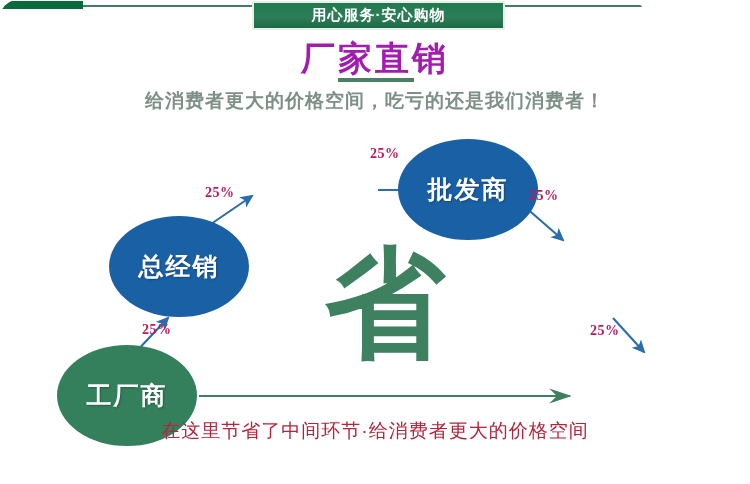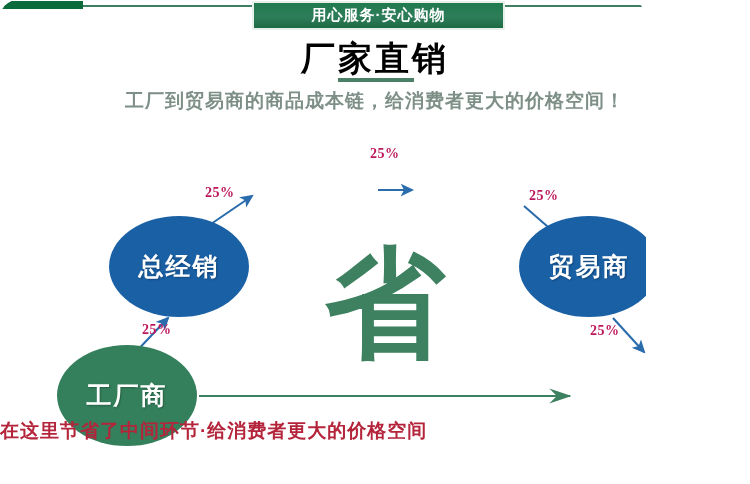--- a/index.html
+++ b/index.html
@@ -59,21 +59,21 @@
     white-space: nowrap;
   }
 
   
   .main-title {
     position: absolute;
     left: 0;
     top: 36px;
     width: 750px;
     text-align: center;
-    color: #000000;
+    color: #a21caf;
     font-size: 34px;
     font-weight: bold;
     letter-spacing: 3px;
   }
   .title-underline {
     position: absolute;
     left: 338px;
     top: 78px;
     width: 76px;
     height: 4px;
@@ -150,42 +150,43 @@
     height: 484px;
     pointer-events: none;
   }
 
   
   .slogan {
     position: absolute;
     left: 0;
     top: 418px;
     width: 750px;
+    text-align: center;
     color: #b4243a;
     font-size: 19px;
-    font-weight: bold;
+    font-weight: normal;
     letter-spacing: 1px;
   }
 </style>
 </head>
 <body>
 
 <div id="poster">
 
   <div class="top-rule-thin"></div>
   <div class="top-rule-cap left"></div>
   <div class="top-rule-cap right"></div>
 
   <div class="banner">
     <span class="banner-text">用心服务·安心购物</span>
   </div>
 
   <div class="main-title">厂家直销</div>
   <div class="title-underline"></div>
-  <div class="subtitle">工厂到贸易商的商品成本链，给消费者更大的价格空间！</div>
+  <div class="subtitle">给消费者更大的价格空间，吃亏的还是我们消费者！</div>
 
   <svg class="arrow-layer" viewBox="0 0 750 484" xmlns="http://www.w3.org/2000/svg">
     <defs>
       <marker id="ahead-blue" markerWidth="7" markerHeight="7" refX="5.4" refY="3" orient="auto">
         <path d="M0,0 L6.4,3 L0,6 L1.6,3 Z" fill="#2b6cad"></path>
       </marker>
       <marker id="ahead-green" markerWidth="13" markerHeight="9" refX="11.5" refY="4.5" orient="auto">
         <path d="M0,0.4 L12.4,4.5 L0,8.6 L4.2,4.5 Z" fill="#3d8161"></path>
       </marker>
     </defs>
@@ -202,22 +203,22 @@
 
     <line x1="199" y1="396" x2="570" y2="396" stroke="#3d8161" stroke-width="1.8" marker-end="url(#ahead-green)"></line>
   </svg>
 
   <div id="node-factory" class="node green">
     <span>工厂商</span>
   </div>
   <div id="node-general" class="node blue">
     <span>总经销</span>
   </div>
-  <div id="node-trader" class="node blue">
-    <span>贸易商</span>
+  <div id="node-wholesale" class="node blue">
+    <span>批发商</span>
   </div>
 
   <div class="center-glyph">省</div>
 
   <div id="pct-1" class="pct">25%</div>
   <div id="pct-2" class="pct">25%</div>
   <div id="pct-3" class="pct">25%</div>
   <div id="pct-4" class="pct">25%</div>
   <div id="pct-5" class="pct">25%</div>
 

